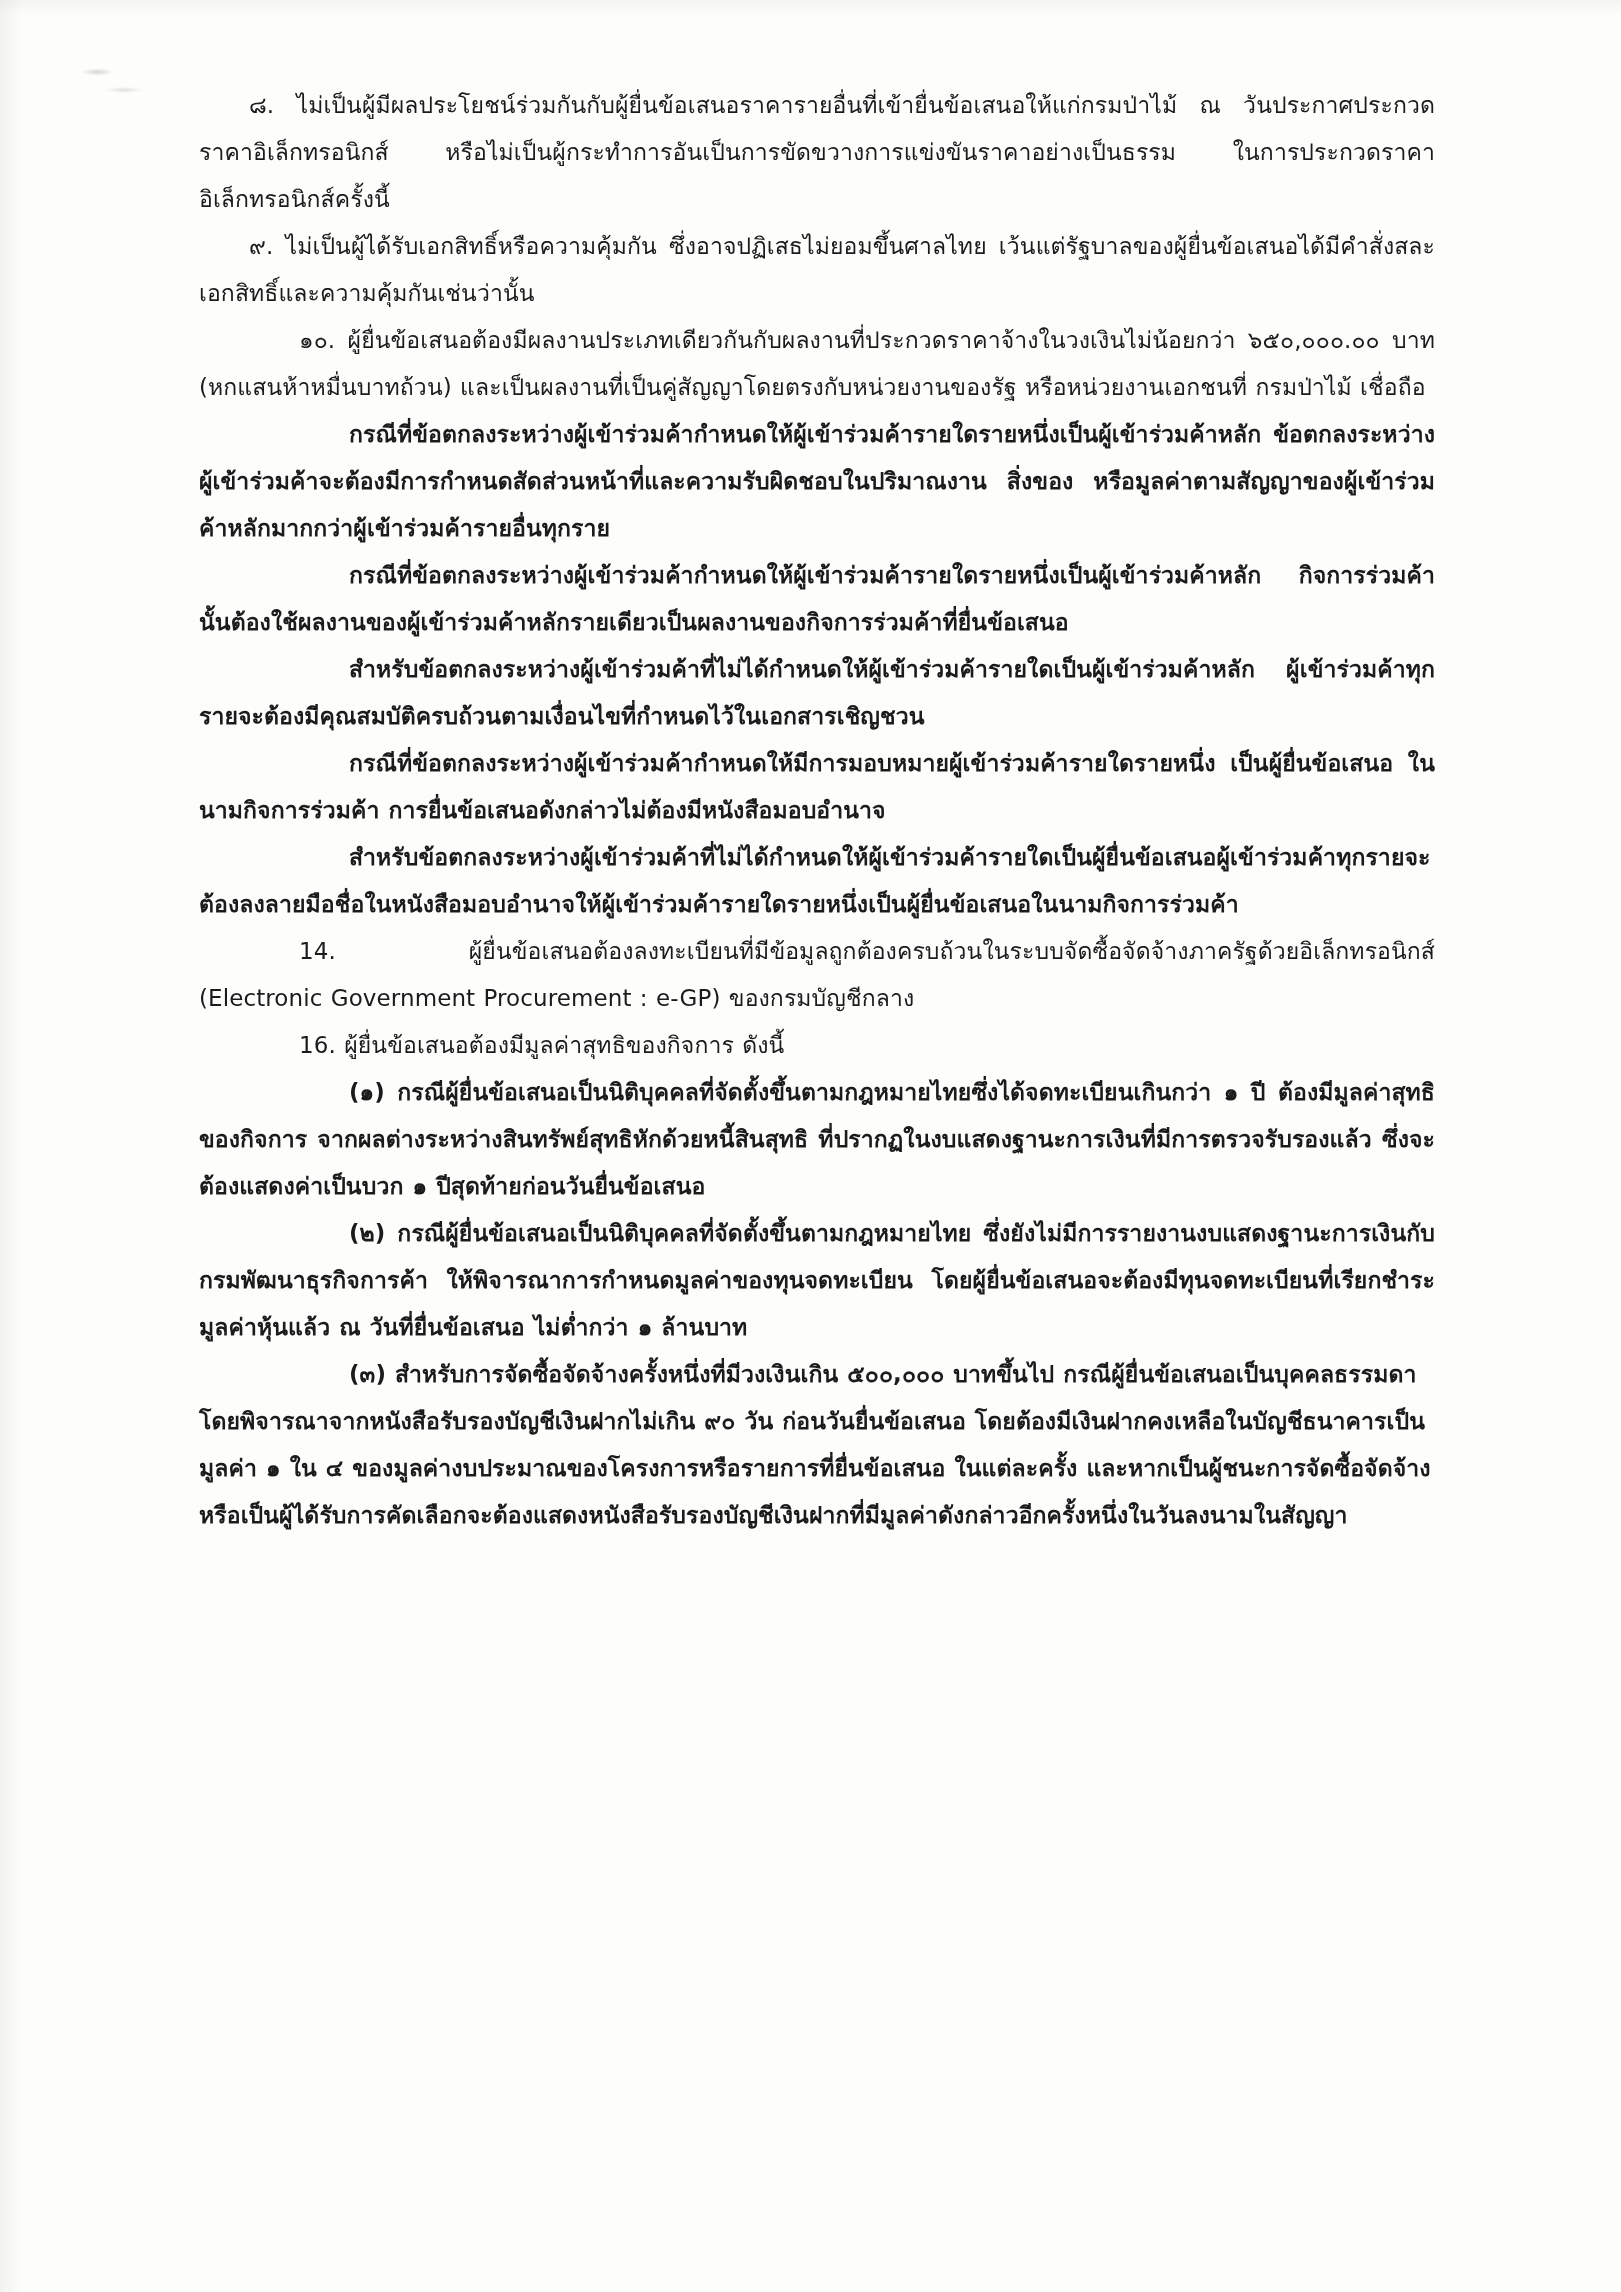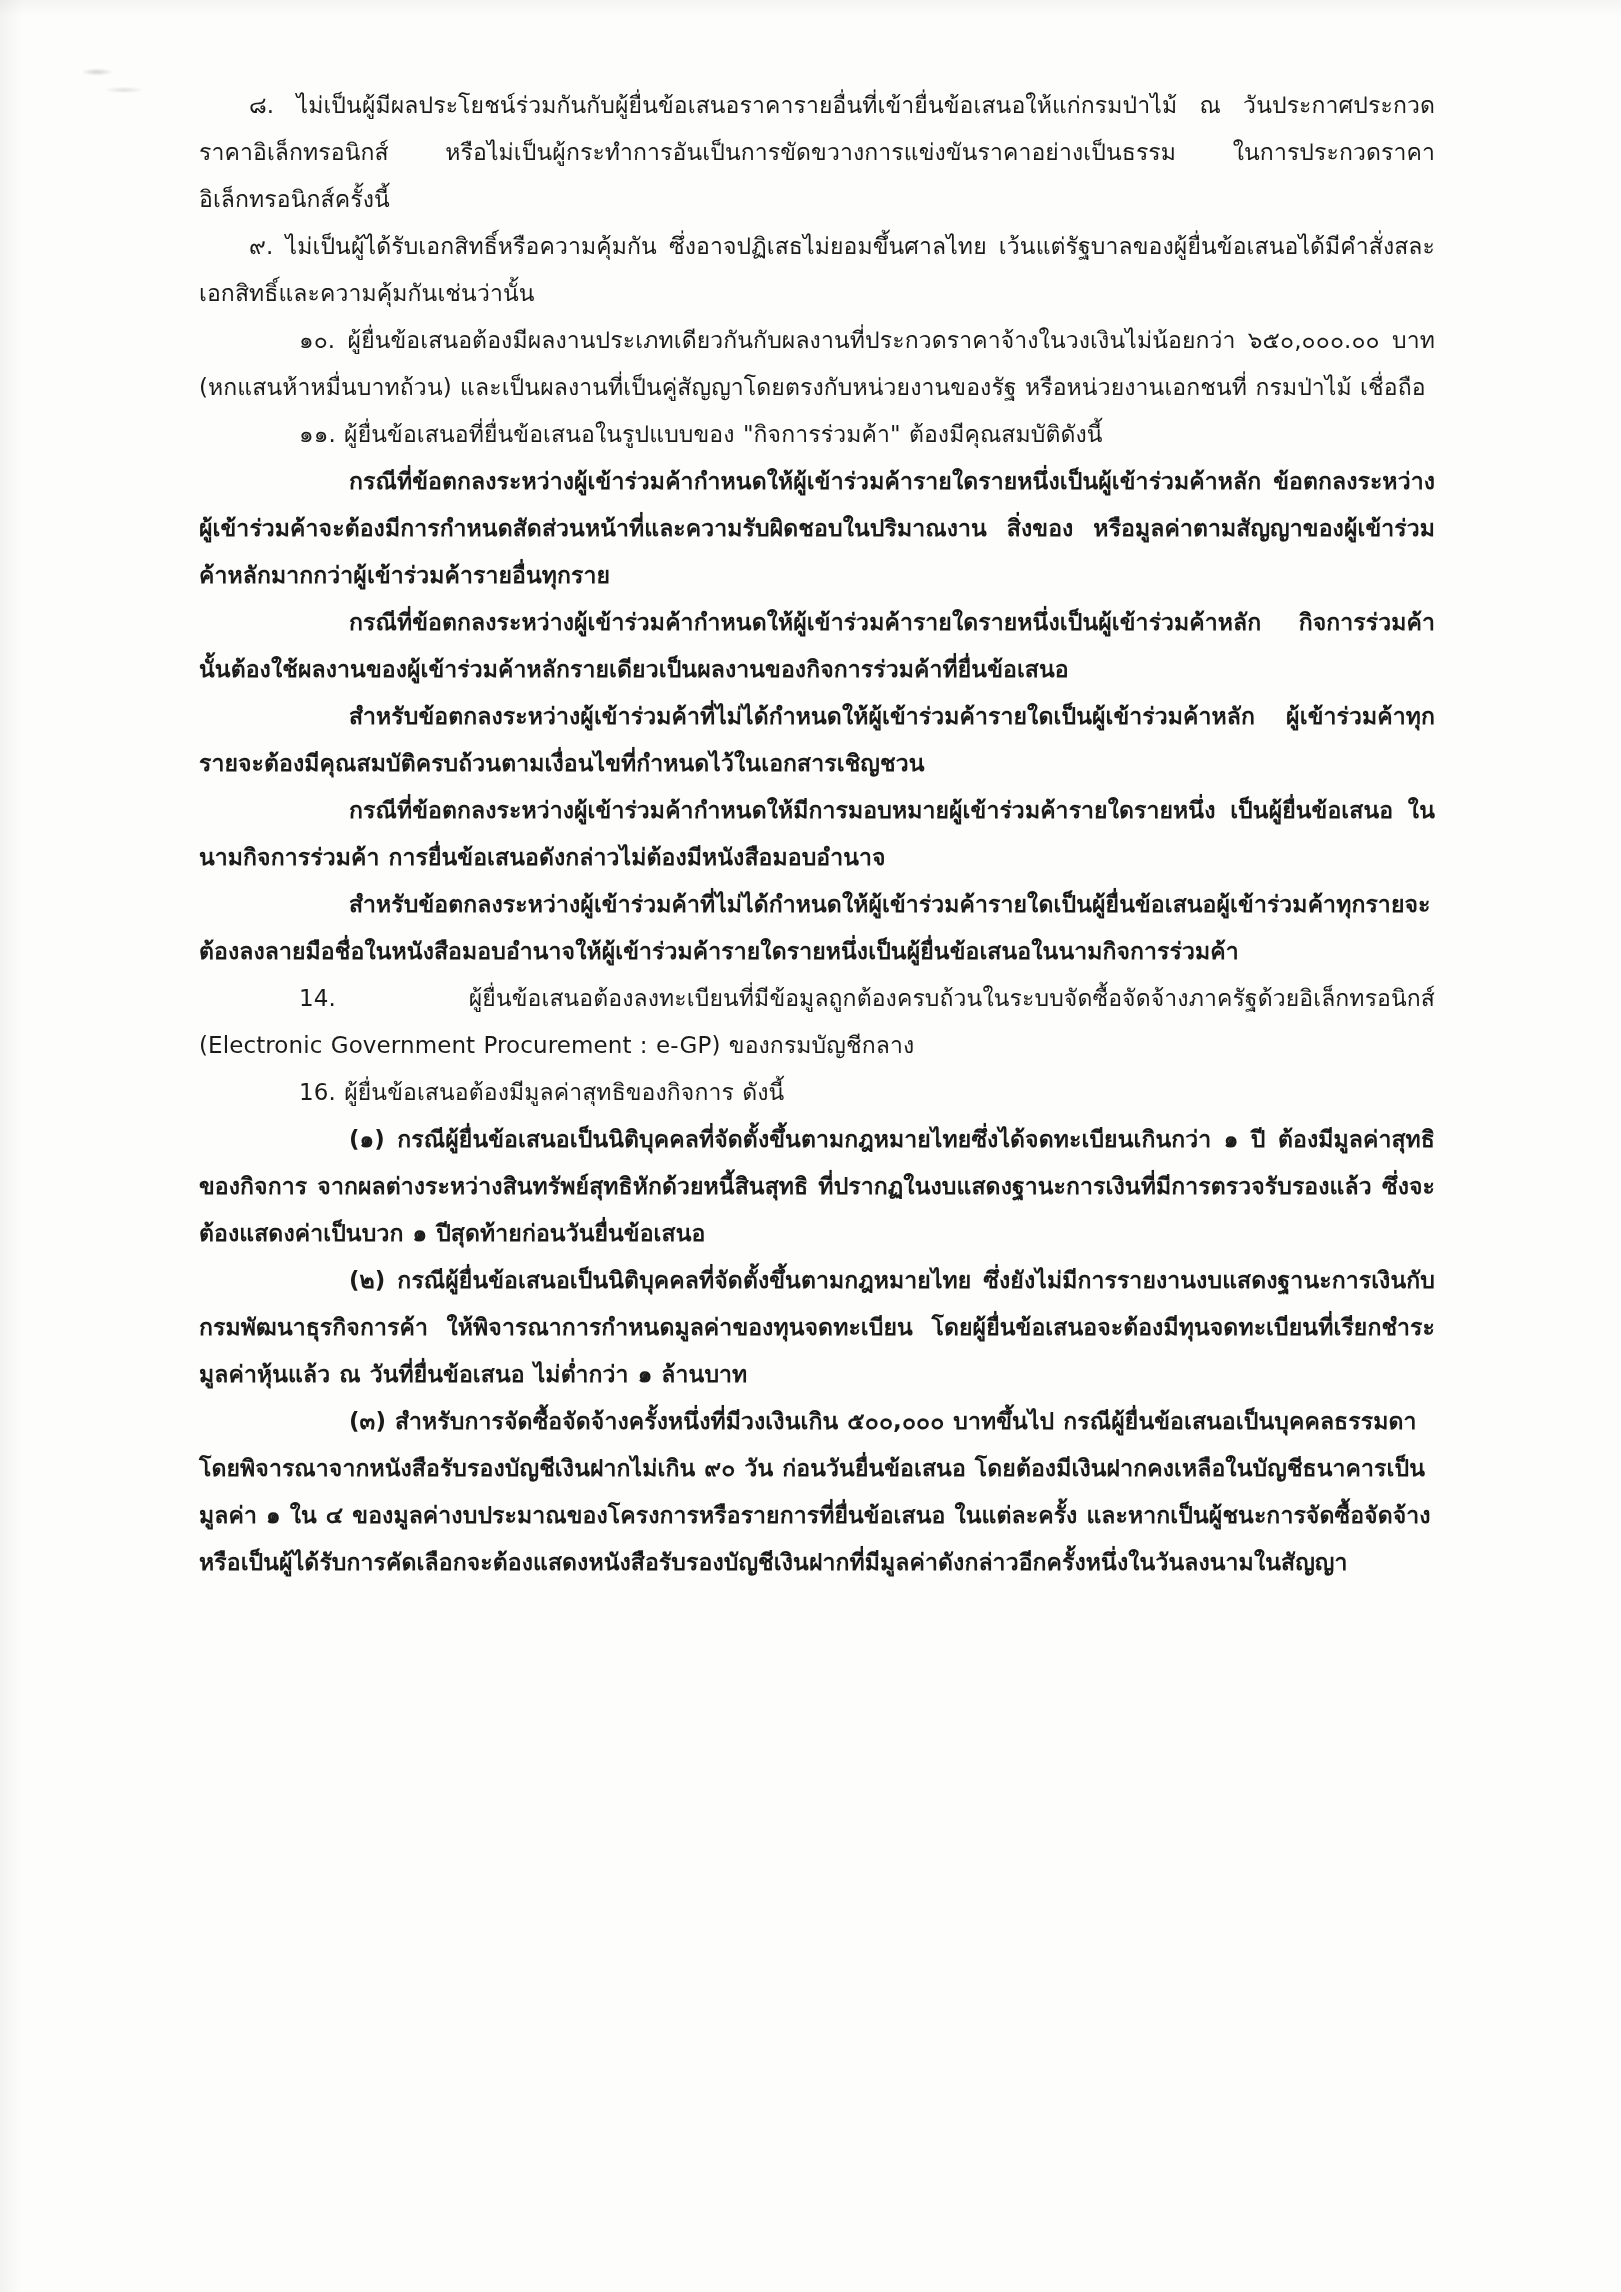--- a/index.html
+++ b/index.html
@@ -72,21 +72,20 @@
 
 <div class="page">
   <div class="scan-edge-left"></div>
   <div class="scan-edge-top"></div>
   <div class="scan-smudge"></div>
 
   <div class="text-column">
     <p class="para indent-1">๘. ไม่เป็นผู้มีผลประโยชน์ร่วมกันกับผู้ยื่นข้อเสนอราคารายอื่นที่เข้ายื่นข้อเสนอให้แก่กรมป่าไม้ ณ วันประกาศประกวดราคาอิเล็กทรอนิกส์ หรือไม่เป็นผู้กระทำการอันเป็นการขัดขวางการแข่งขันราคาอย่างเป็นธรรม ในการประกวดราคาอิเล็กทรอนิกส์ครั้งนี้</p>
     <p class="para indent-1">๙. ไม่เป็นผู้ได้รับเอกสิทธิ์หรือความคุ้มกัน ซึ่งอาจปฏิเสธไม่ยอมขึ้นศาลไทย เว้นแต่รัฐบาลของผู้ยื่นข้อเสนอได้มีคำสั่งสละเอกสิทธิ์และความคุ้มกันเช่นว่านั้น</p>
     <p class="para indent-2">๑๐. ผู้ยื่นข้อเสนอต้องมีผลงานประเภทเดียวกันกับผลงานที่ประกวดราคาจ้างในวงเงินไม่น้อยกว่า ๖๕๐,๐๐๐.๐๐ บาท (หกแสนห้าหมื่นบาทถ้วน) และเป็นผลงานที่เป็นคู่สัญญาโดยตรงกับหน่วยงานของรัฐ หรือหน่วยงานเอกชนที่ กรมป่าไม้ เชื่อถือ</p>
-    <p class="para indent-2">๑๑. ผู้ยื่นข้อเสนอที่ยื่นข้อเสนอในรูปแบบของ "กิจการร่วมค้า" ต้องมีคุณสมบัติดังนี้</p>
     <p class="para indent-3">กรณีที่ข้อตกลงระหว่างผู้เข้าร่วมค้ากำหนดให้ผู้เข้าร่วมค้ารายใดรายหนึ่งเป็นผู้เข้าร่วมค้าหลัก ข้อตกลงระหว่างผู้เข้าร่วมค้าจะต้องมีการกำหนดสัดส่วนหน้าที่และความรับผิดชอบในปริมาณงาน สิ่งของ หรือมูลค่าตามสัญญาของผู้เข้าร่วมค้าหลักมากกว่าผู้เข้าร่วมค้ารายอื่นทุกราย</p>
     <p class="para indent-3">กรณีที่ข้อตกลงระหว่างผู้เข้าร่วมค้ากำหนดให้ผู้เข้าร่วมค้ารายใดรายหนึ่งเป็นผู้เข้าร่วมค้าหลัก กิจการร่วมค้านั้นต้องใช้ผลงานของผู้เข้าร่วมค้าหลักรายเดียวเป็นผลงานของกิจการร่วมค้าที่ยื่นข้อเสนอ</p>
     <p class="para indent-3">สำหรับข้อตกลงระหว่างผู้เข้าร่วมค้าที่ไม่ได้กำหนดให้ผู้เข้าร่วมค้ารายใดเป็นผู้เข้าร่วมค้าหลัก ผู้เข้าร่วมค้าทุกรายจะต้องมีคุณสมบัติครบถ้วนตามเงื่อนไขที่กำหนดไว้ในเอกสารเชิญชวน</p>
     <p class="para indent-3">กรณีที่ข้อตกลงระหว่างผู้เข้าร่วมค้ากำหนดให้มีการมอบหมายผู้เข้าร่วมค้ารายใดรายหนึ่ง เป็นผู้ยื่นข้อเสนอ ในนามกิจการร่วมค้า การยื่นข้อเสนอดังกล่าวไม่ต้องมีหนังสือมอบอำนาจ</p>
     <p class="para indent-3">สำหรับข้อตกลงระหว่างผู้เข้าร่วมค้าที่ไม่ได้กำหนดให้ผู้เข้าร่วมค้ารายใดเป็นผู้ยื่นข้อเสนอผู้เข้าร่วมค้าทุกรายจะต้องลงลายมือชื่อในหนังสือมอบอำนาจให้ผู้เข้าร่วมค้ารายใดรายหนึ่งเป็นผู้ยื่นข้อเสนอในนามกิจการร่วมค้า</p>
     <p class="para indent-2">14. ผู้ยื่นข้อเสนอต้องลงทะเบียนที่มีข้อมูลถูกต้องครบถ้วนในระบบจัดซื้อจัดจ้างภาครัฐด้วยอิเล็กทรอนิกส์ (Electronic Government Procurement : e-GP) ของกรมบัญชีกลาง</p>
     <p class="para indent-2">16. ผู้ยื่นข้อเสนอต้องมีมูลค่าสุทธิของกิจการ ดังนี้</p>
     <p class="para indent-3">(๑) กรณีผู้ยื่นข้อเสนอเป็นนิติบุคคลที่จัดตั้งขึ้นตามกฎหมายไทยซึ่งได้จดทะเบียนเกินกว่า ๑ ปี ต้องมีมูลค่าสุทธิของกิจการ จากผลต่างระหว่างสินทรัพย์สุทธิหักด้วยหนี้สินสุทธิ ที่ปรากฏในงบแสดงฐานะการเงินที่มีการตรวจรับรองแล้ว ซึ่งจะต้องแสดงค่าเป็นบวก ๑ ปีสุดท้ายก่อนวันยื่นข้อเสนอ</p>
     <p class="para indent-3">(๒) กรณีผู้ยื่นข้อเสนอเป็นนิติบุคคลที่จัดตั้งขึ้นตามกฎหมายไทย ซึ่งยังไม่มีการรายงานงบแสดงฐานะการเงินกับกรมพัฒนาธุรกิจการค้า ให้พิจารณาการกำหนดมูลค่าของทุนจดทะเบียน โดยผู้ยื่นข้อเสนอจะต้องมีทุนจดทะเบียนที่เรียกชำระมูลค่าหุ้นแล้ว ณ วันที่ยื่นข้อเสนอ ไม่ต่ำกว่า ๑ ล้านบาท</p>
     <p class="para indent-3 last">(๓) สำหรับการจัดซื้อจัดจ้างครั้งหนึ่งที่มีวงเงินเกิน ๕๐๐,๐๐๐ บาทขึ้นไป กรณีผู้ยื่นข้อเสนอเป็นบุคคลธรรมดา โดยพิจารณาจากหนังสือรับรองบัญชีเงินฝากไม่เกิน ๙๐ วัน ก่อนวันยื่นข้อเสนอ โดยต้องมีเงินฝากคงเหลือในบัญชีธนาคารเป็นมูลค่า ๑ ใน ๔ ของมูลค่างบประมาณของโครงการหรือรายการที่ยื่นข้อเสนอ ในแต่ละครั้ง และหากเป็นผู้ชนะการจัดซื้อจัดจ้างหรือเป็นผู้ได้รับการคัดเลือกจะต้องแสดงหนังสือรับรองบัญชีเงินฝากที่มีมูลค่าดังกล่าวอีกครั้งหนึ่งในวันลงนามในสัญญา</p>

